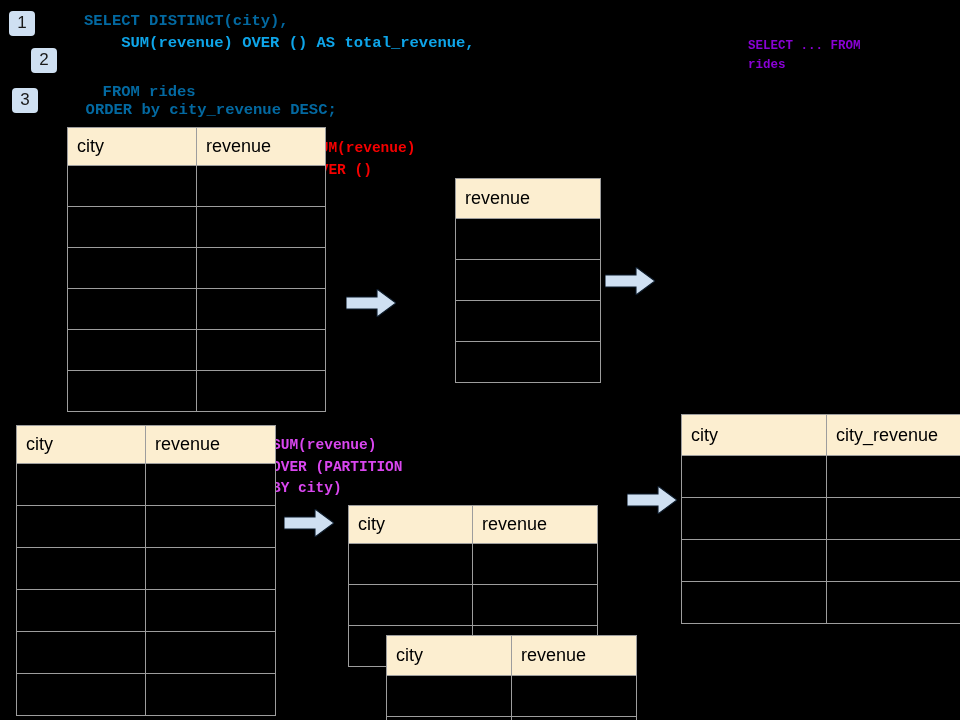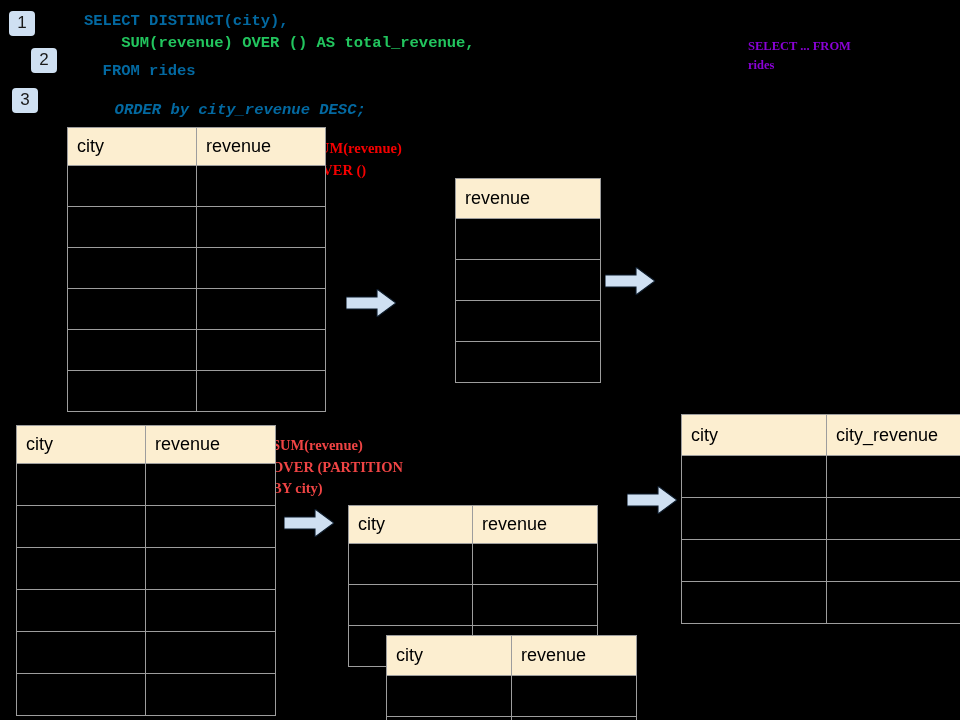--- a/index.html
+++ b/index.html
@@ -34,34 +34,34 @@
   .sql {
     position: absolute;
     font-family: "Liberation Mono", monospace;
     font-size: 15.5px;
     line-height: 21.6px;
     white-space: pre;
     font-weight: bold;
     letter-spacing: 0px;
   }
   .sql-purple { color: #0369a1; }
-  .sql-red    { color: #22c55e; text-align: center; }
+  .sql-red    { color: #0ea5e9; text-align: center; }
   .sql-green  { color: #4d9a4d; }
 
   
   .note {
     position: absolute;
-    font-family: Liberation Serif, serif;
+    font-family: Liberation Mono, monospace;
     font-size: 14.5px;
     line-height: 21.5px;
     white-space: pre;
     font-weight: bold;
   }
   .note-red   { color: #f50000; }
-  .note-green { color: #ef4444; }
+  .note-green { color: #d946ef; }
   .note-purple{ color: #8a02d6; font-size: 12.5px; line-height: 19px; }
 
   
   .tbl {
     position: absolute;
     border-collapse: collapse;
     table-layout: fixed;
     background: #fef9c3;
     border: 1px solid #9d9d9d;
   }
@@ -90,22 +90,22 @@
 <body>
 
 <div id="canvas">
 
   <div class="badge" style="left:9px;  top:11px;">1</div>
   <div class="badge" style="left:31px; top:48px;">2</div>
   <div class="badge" style="left:12px; top:88px;">3</div>
 
   <div class="sql sql-purple" style="left:84px; top:11px;">SELECT DISTINCT(city),</div>
   <div class="sql sql-red" style="left:84px; top:33px;">    SUM(revenue) OVER () AS total_revenue,</div>
-  <div class="sql sql-purple" style="left:84px; top:61px;">  FROM rides</div>
-  <div class="sql sql-purple" style="left:96px; top:100px;font-style:italic;">  ORDER by city_revenue DESC;</div>
+  <div class="sql sql-purple" style="left:84px; top:82px;">  FROM rides</div>
+  <div class="sql sql-purple" style="left:67px; top:100px;">  ORDER by city_revenue DESC;</div>
 
   <div class="note note-purple" style="left:748px; top:37px;">SELECT ... FROM
 rides</div>
 
   <div class="note note-red" style="left:311px; top:138px;">SUM(revenue)
 OVER ()</div>
 
   <div class="note note-green" style="left:272px; top:435px;">SUM(revenue)
 OVER (PARTITION
 BY city)</div>

